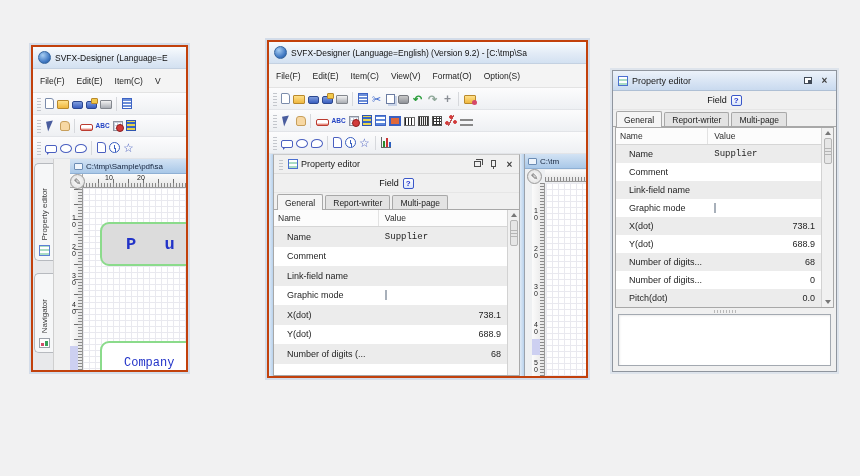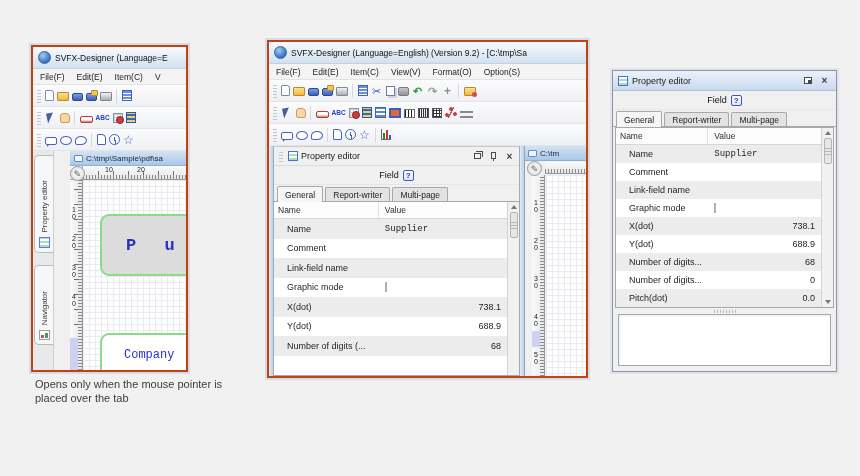--- a/index.html
+++ b/index.html
@@ -14,21 +14,21 @@
   .winM { left:267px; top:40px; width:321px; height:338px; }
   .winF { left:612px; top:70px; width:225px; height:302px; border:1px solid #8f959e;
           box-shadow:0 0 0 2px rgba(200,212,228,.45); }
 
   .titlebar { height:22px; flex:none; background:linear-gradient(#f8fbfe,#e2ebf6 55%,#d3e1f1);
               border-bottom:1px solid #c4d1e1; display:flex; align-items:center; gap:4px; padding:0 5px; overflow:hidden; }
   .logo { width:13px; height:13px; flex:none; border-radius:50%; border:1px solid #34659f;
           background:radial-gradient(circle at 35% 30%, #a6cdf2, #3f77c2 65%, #27568c); }
   .title { font-size:8.5px; color:#101010; white-space:nowrap; overflow:hidden; }
 
-  .menubar { height:16px; flex:none; background:#f4f4f4; border-bottom:1px solid #e3e3e3;
+  .menubar { height:24px; flex:none; background:#f4f4f4; border-bottom:1px solid #e3e3e3;
              display:flex; align-items:center; gap:12px; padding:0 7px; font-size:8.5px; color:#1c1c1c; }
   .menubar span { cursor:default; white-space:nowrap; }
 
   .tbar { height:22px; flex:none; display:flex; align-items:center; padding:0 2px;
           background:linear-gradient(#fcfcfd,#eef0f3); border-bottom:1px solid #e2e4e8; overflow:hidden; }
   .grip { width:4px; height:14px; flex:none; margin:0 2px;
           background:repeating-linear-gradient(0deg,#c3c6cc 0 1px,transparent 1px 3px); }
   .sep { width:1px; height:14px; flex:none; background:#d6d8dc; margin:0 3px; }
 
   
@@ -148,21 +148,21 @@
                              linear-gradient(90deg,#fbfbfb,#e6e6e6);
             background-size:4px 100%,8px 100%,100% 100%;
             background-position:right 0,right 0,0 0; background-repeat:repeat-y,repeat-y,no-repeat; }
   .vnum { position:absolute; left:1px; width:6px; font-size:7px; line-height:7px; color:#222;
           word-break:break-all; text-align:center; }
   .vhl { position:absolute; left:0; right:4px; background:#cdd0f1; }
   .gridcanvas { flex:1; position:relative; overflow:hidden; background:#fff;
             background-image:linear-gradient(#e9e9ef 1px,transparent 1px),
                              linear-gradient(90deg,#e9e9ef 1px,transparent 1px);
             background-size:6px 6px; }
-  .shape1 { position:absolute; left:17px; top:34px; width:120px; height:62px; background:#dcdcdc;
+  .shape1 { position:absolute; left:17px; top:34px; width:120px; height:44px; background:#dcdcdc;
             border:2px solid #8bdb8b; border-radius:9px; display:flex; align-items:center; padding-left:24px; }
   .ftext { font-family:"Liberation Mono",monospace; font-weight:bold; font-size:17px; color:#2233c8; letter-spacing:9px; }
   .shape2 { position:absolute; left:17px; top:153px; width:120px; height:45px; background:#fff;
             border:2px solid #8bdb8b; border-radius:9px; padding:9px 0 0 22px; }
   .ltext { font-family:"Liberation Mono",monospace; font-weight:normal; font-size:12px; color:#2233c8; }
 
   
   .bodyM { flex:1; display:flex; min-height:0; }
   .bluestrip { width:4px; flex:none; background:linear-gradient(90deg,#e0ebf7,#b9d2ec); }
   .pe-panel { width:247px; flex:none; display:flex; flex-direction:column; background:#f0f0f0;
@@ -565,16 +565,15 @@
         </div>
       </div>
       <div class="splitter">
         <span class="splitdots"></span>
       </div>
       <div class="descbox"></div>
     </div>
   </div>
 
   <div class="cap capL">
-    <p>Opens only when the mouse pointer is placed over the tab</p>
   </div>
 
 </div>
 
 </body></html>

